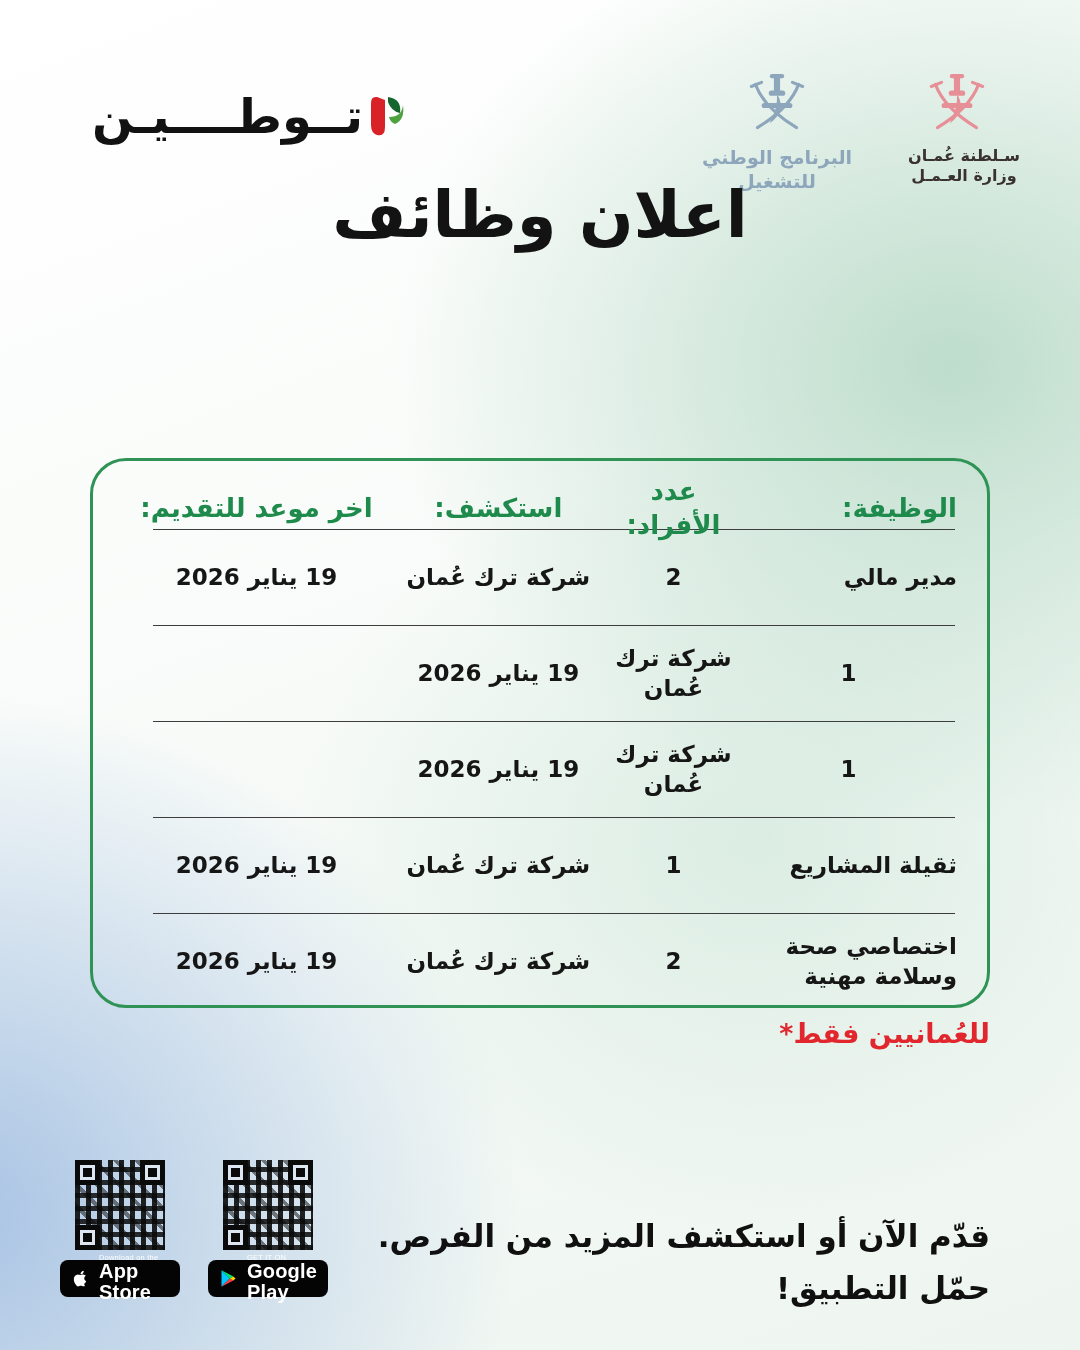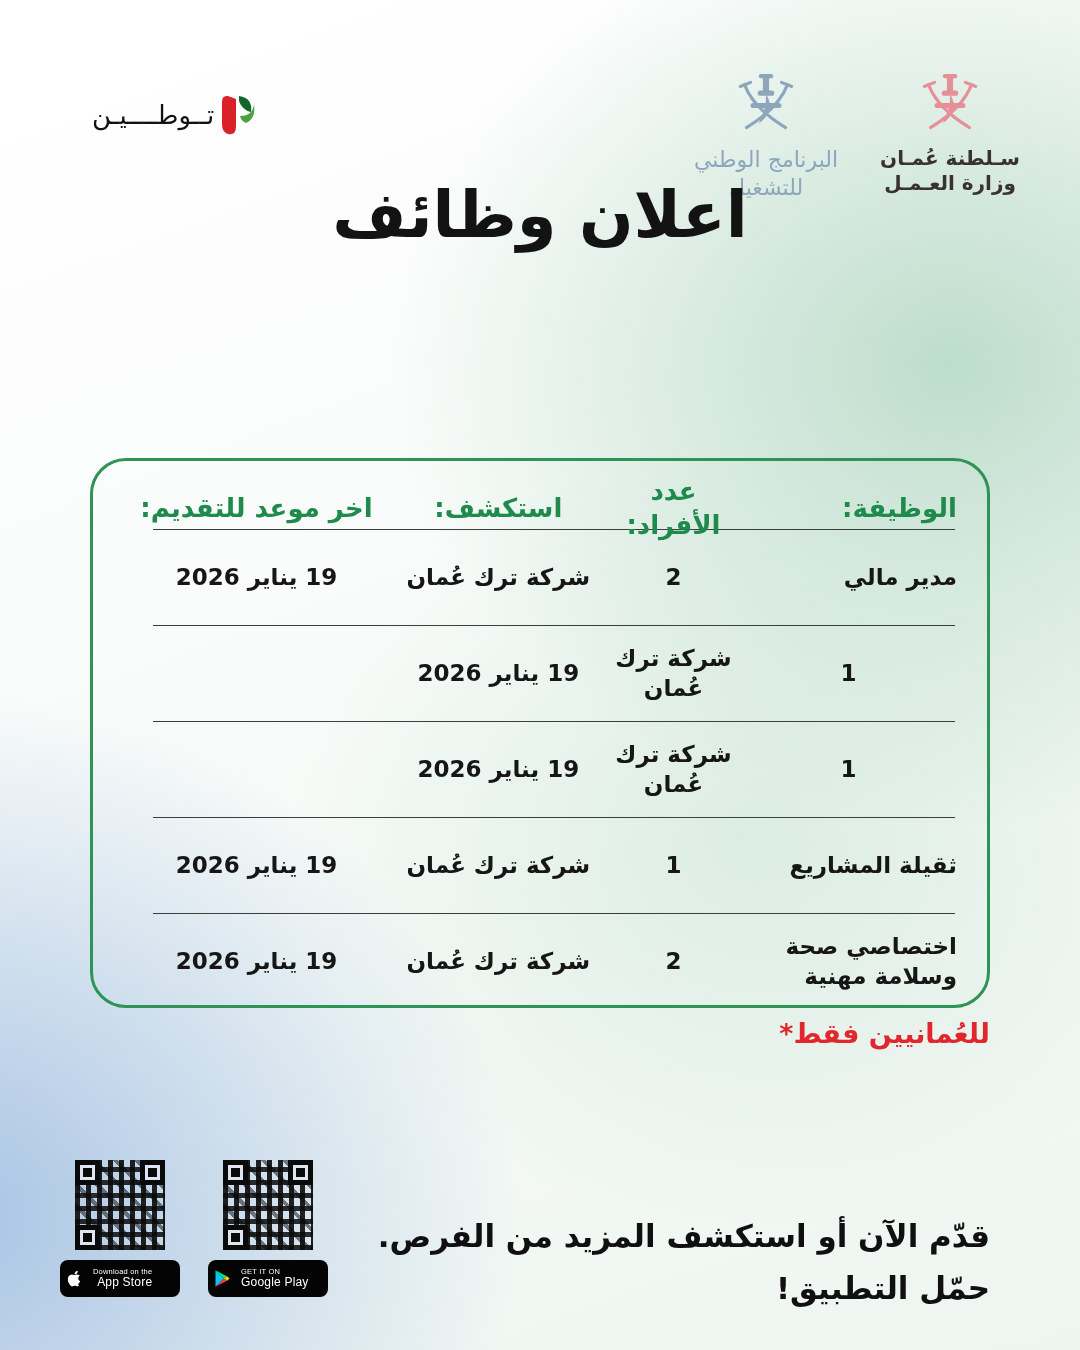--- a/index.html
+++ b/index.html
@@ -8,29 +8,29 @@
     font-family:"DejaVu Sans", sans-serif;color:#141414;direction:rtl;
     background:
       radial-gradient(ellipse 800px 660px at 88% 27%, rgba(186,219,201,0.95) 0%, rgba(186,219,201,0) 70%),
       radial-gradient(ellipse 620px 520px at 70% 62%, rgba(198,227,211,0.55) 0%, rgba(198,227,211,0) 75%),
       radial-gradient(ellipse 780px 720px at -4% 90%, rgba(168,195,228,1) 0%, rgba(168,195,228,0) 72%),
       linear-gradient(160deg,#ffffff 0%, #f6faf7 55%, #eef5f0 100%);
   }
   
   .tawteen{position:absolute;top:92px;left:92px;display:flex;align-items:center;gap:6px;direction:rtl;}
   .tw-icon{width:36px;height:46px;flex:0 0 auto;}
-  .tw-word{font-size:26px;font-weight:400;color:#121212;letter-spacing:-1px;line-height:1;}
+  .tw-word{font-size:48px;font-weight:700;color:#121212;letter-spacing:-1px;line-height:1;}
   .gov-logos{position:absolute;top:70px;right:60px;display:flex;direction:ltr;gap:42px;align-items:flex-start;}
   .gov{display:flex;flex-direction:column;align-items:center;gap:4px;}
   .gov svg{width:74px;height:72px;}
   .gov-text{display:flex;flex-direction:column;align-items:center;line-height:1.25;}
   .nep{color:#8da6bc;}
-  .nep .gov-text span{font-size:22px;font-weight:400;color:#8da6bc;text-align:right;}
+  .nep .gov-text span{font-size:19px;font-weight:700;color:#8da6bc;text-align:right;}
   .ministry{color:#e78f97;}
-  .ministry .gov-text span{font-size:20px;font-weight:700;color:#39322f;}
+  .ministry .gov-text span{font-size:16px;font-weight:700;color:#39322f;margin-left:14px;}
   
   .page-title{position:absolute;top:178px;left:0;width:100%;margin:0;text-align:center;
     font-size:64px;font-weight:800;color:#131313;}
   .intro{position:absolute;top:330px;right:120px;width:832px;text-align:right;}
   .intro p{margin:0;font-size:25px;font-weight:700;line-height:1.55;color:#1b1b1b;}
   
   .card{position:absolute;top:458px;left:90px;width:900px;height:550px;box-sizing:border-box;
     border:3px solid #2e9355;border-radius:36px;padding:14px 30px 0 30px;}
   .jrow{display:grid;grid-template-columns:26% 16% 26% 32%;align-items:center;direction:rtl;}
   .jrow.head{height:54px;}
@@ -52,25 +52,25 @@
   .qr{position:relative;width:90px;height:90px;
     background-image:
       repeating-linear-gradient(90deg, rgba(10,10,10,.9) 0 5px, transparent 5px 11px),
       repeating-linear-gradient(0deg, rgba(10,10,10,.85) 0 5px, transparent 5px 13px),
       repeating-linear-gradient(45deg, rgba(10,10,10,.5) 0 4px, transparent 4px 15px);
   }
   .qr .f{position:absolute;width:15px;height:15px;border:5px solid #0a0a0a;background:#dde6f0;}
   .qr .f::after{content:"";position:absolute;left:3px;top:3px;width:9px;height:9px;background:#0a0a0a;}
   .qr .tl{top:0;left:0;} .qr .tr{top:0;right:0;} .qr .bl{bottom:0;left:0;}
   .badge{width:120px;height:37px;background:#040404;border-radius:8px;display:flex;align-items:center;
-    gap:8px;padding:0 4px;box-sizing:border-box;direction:ltr;}
+    gap:8px;padding:0 10px;box-sizing:border-box;direction:ltr;}
   .badge svg{width:21px;height:21px;flex:0 0 auto;}
   .badge-text{display:flex;flex-direction:column;line-height:1.05;color:#ffffff;font-family:"Liberation Sans",sans-serif;}
   .badge-text .s{font-size:7.5px;letter-spacing:.2px;}
-  .badge-text .bg{font-size:12px;font-weight:400;letter-spacing:.2px;text-align:right;}
+  .badge-text .bg{font-size:20px;font-weight:700;letter-spacing:.2px;}
 </style>
 </head>
 <body>
 
 <div class="canvas">
 
   <div class="tawteen">
     <svg class="tw-icon" viewBox="0 0 36 46">
       <path d="M2 10 Q2 3 8 4 L16 7 L16 34 Q16 44 8 42 Q2 40 2 32 Z" fill="#d92128"></path>
       <path d="M19 4 Q33 6 31 20 Q22 18 19 9 Z" fill="#15662e"></path>

